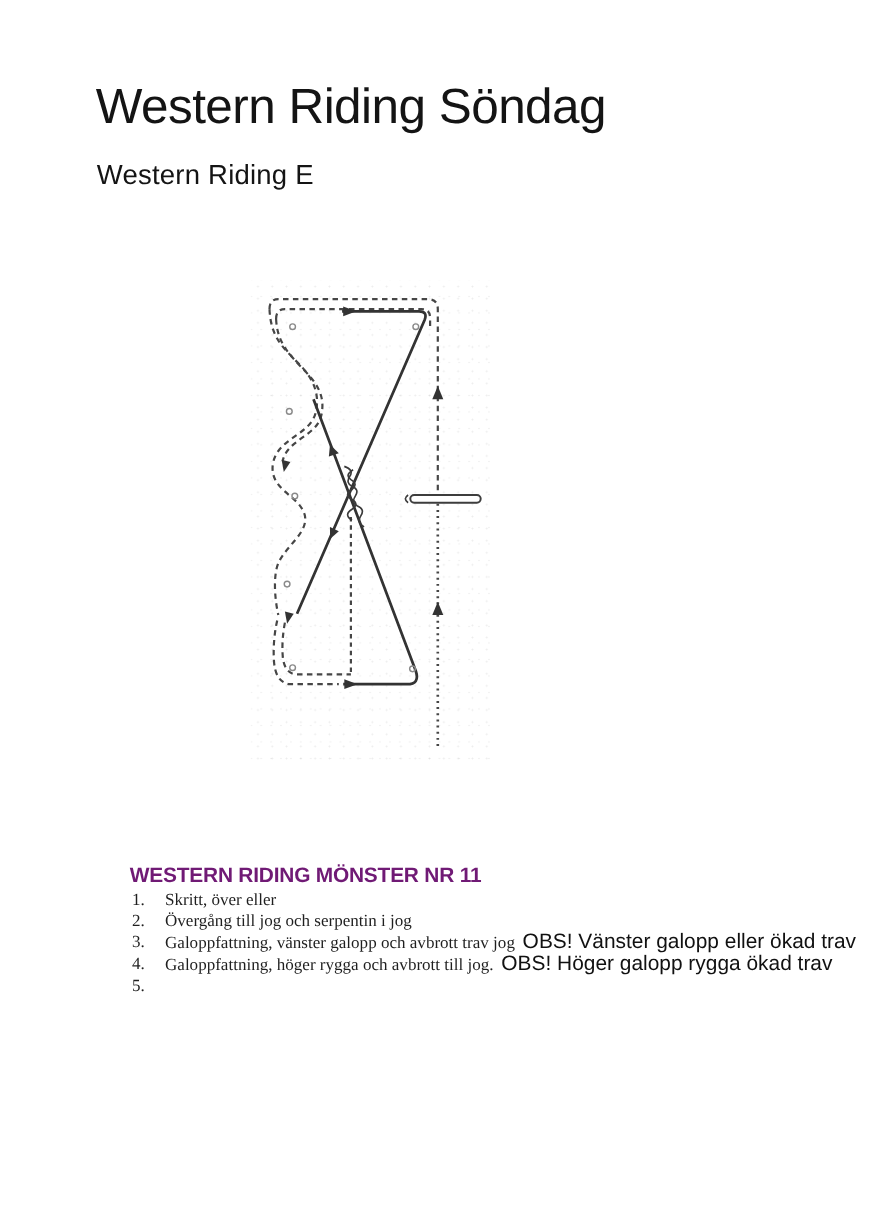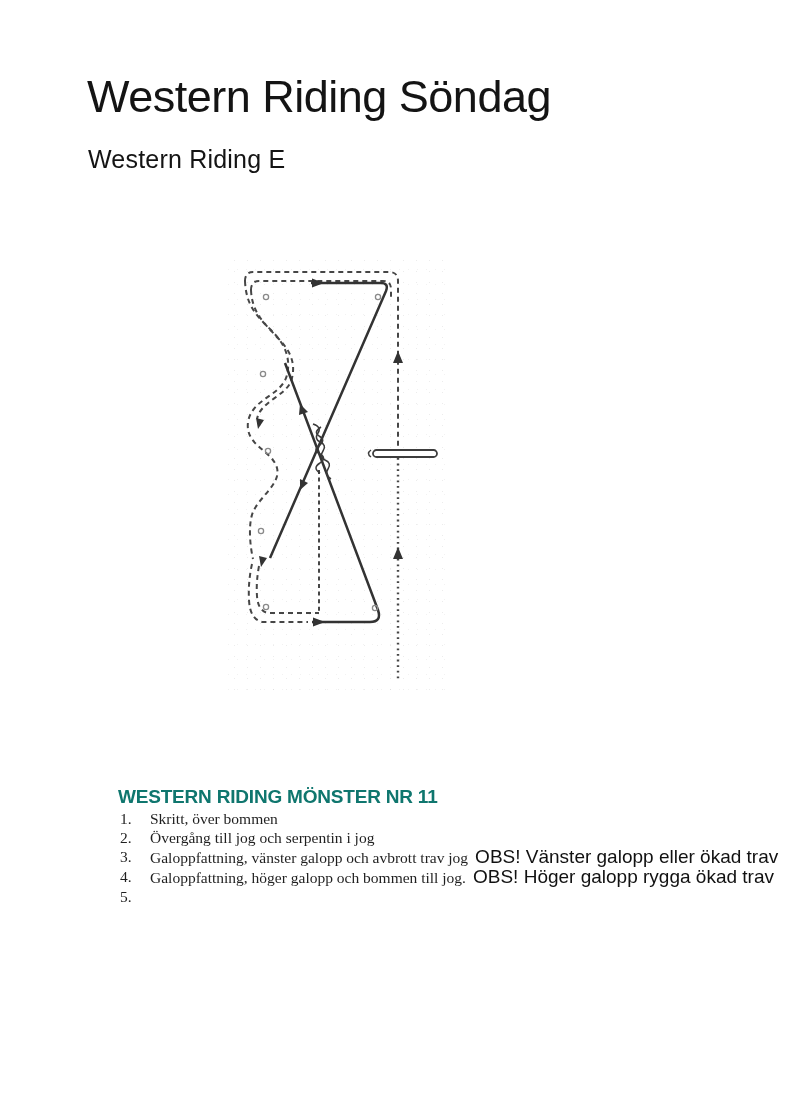--- a/index.html
+++ b/index.html
@@ -12,21 +12,21 @@
                 font-weight:normal;letter-spacing:0.2px;color:#141414;}
 
   .diagram{position:absolute;left:228px;top:255px;width:224px;height:442px;}
   .diagram::before{content:"";position:absolute;inset:0;pointer-events:none;
      background-image:radial-gradient(circle,rgba(70,70,70,0.10) 0.7px,transparent 1px),
                       radial-gradient(circle,rgba(70,70,70,0.07) 0.7px,transparent 1px);
      background-size:13px 11px,9px 15px;background-position:0 0,5px 7px;}
   .diagram svg{position:absolute;inset:0;}
 
   .pattern-heading{position:absolute;left:118px;top:787px;font-size:19px;line-height:1;
-                   font-weight:bold;letter-spacing:-0.2px;color:#0f766e;text-align:center;}
+                   font-weight:bold;letter-spacing:-0.2px;color:#701a75;text-align:center;}
   .steps{position:absolute;left:120px;top:809px;width:680px;
          font-family:"Liberation Serif",serif;font-size:15.5px;line-height:19px;color:#1f1f1f;}
   .step{display:flex;white-space:nowrap;}
   .step .num{width:30px;flex:0 0 30px;}
   .step .note{font-family:"Liberation Sans",sans-serif;font-size:19px;margin-left:7px;color:#111;}
 </style>
 </head>
 <body>
 
 <div class="page">
@@ -85,32 +85,32 @@
         <circle cx="375" cy="608" r="2.6"></circle>
       </g>
     </svg>
   </div>
 
   <div class="pattern-heading">WESTERN RIDING MÖNSTER NR 11</div>
 
   <div class="steps">
     <div class="step">
       <span class="num">1.</span>
-      <span class="body"><span>Skritt, över bommen</span></span>
+      <span class="body"><span>Skritt, över eller</span></span>
     </div>
     <div class="step">
       <span class="num">2.</span>
       <span class="body"><span>Övergång till jog och serpentin i jog</span></span>
     </div>
     <div class="step">
       <span class="num">3.</span>
       <span class="body"><span>Galoppfattning, vänster galopp och avbrott trav jog</span><span class="note">OBS! Vänster galopp eller ökad trav</span></span>
     </div>
     <div class="step">
       <span class="num">4.</span>
-      <span class="body"><span>Galoppfattning, höger galopp och bommen till jog.</span><span class="note">OBS! Höger galopp rygga ökad trav</span></span>
+      <span class="body"><span>Galoppfattning, höger rygga och avbrott till jog.</span><span class="note">OBS! Höger galopp rygga ökad trav</span></span>
     </div>
     <div class="step">
       <span class="num">5.</span>
     </div>
   </div>
 
 </div>
 
 </body></html>

